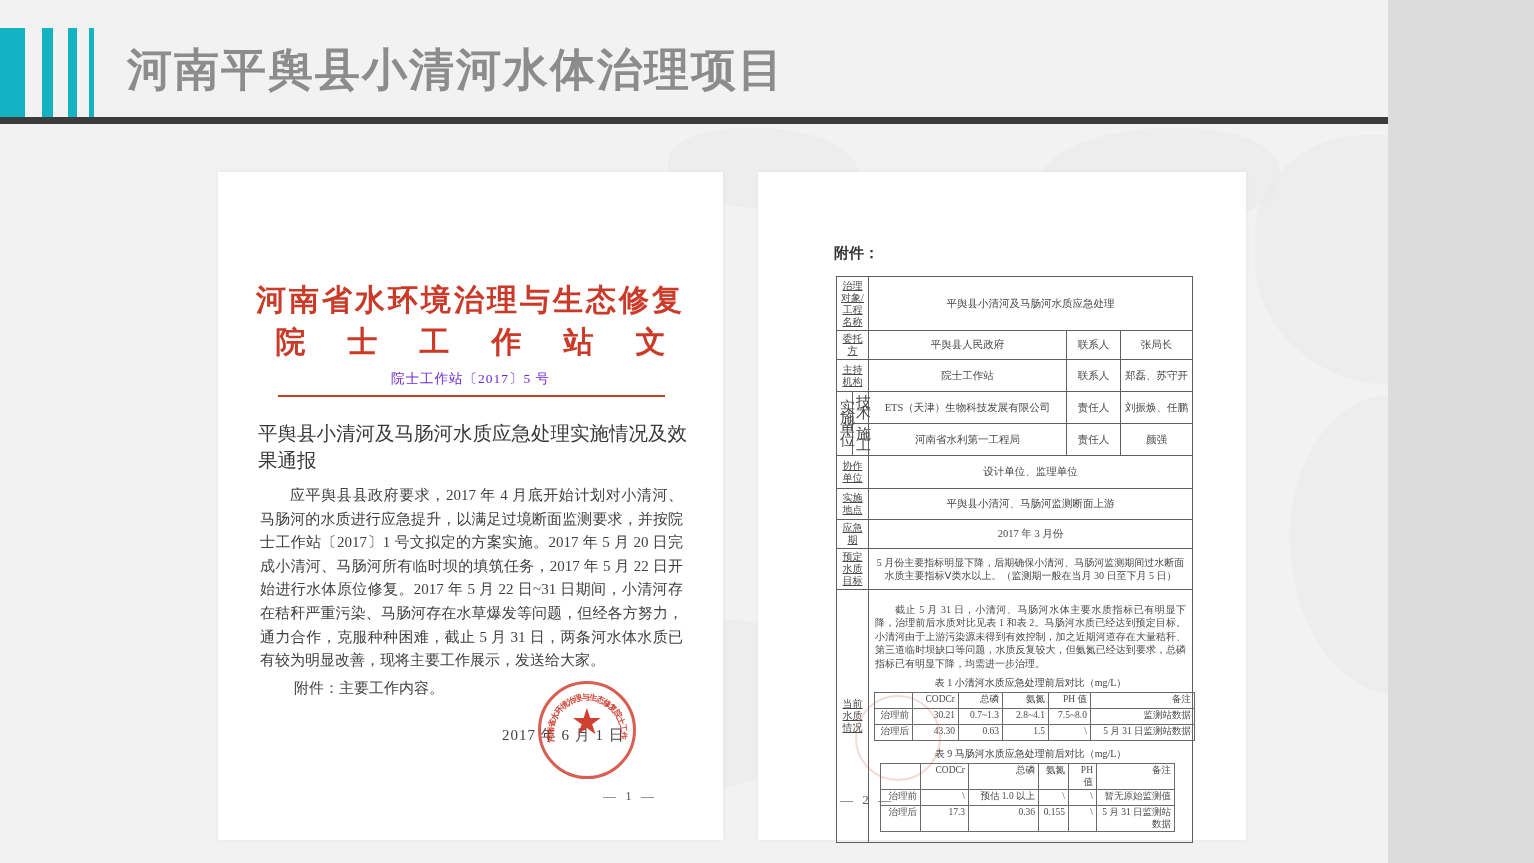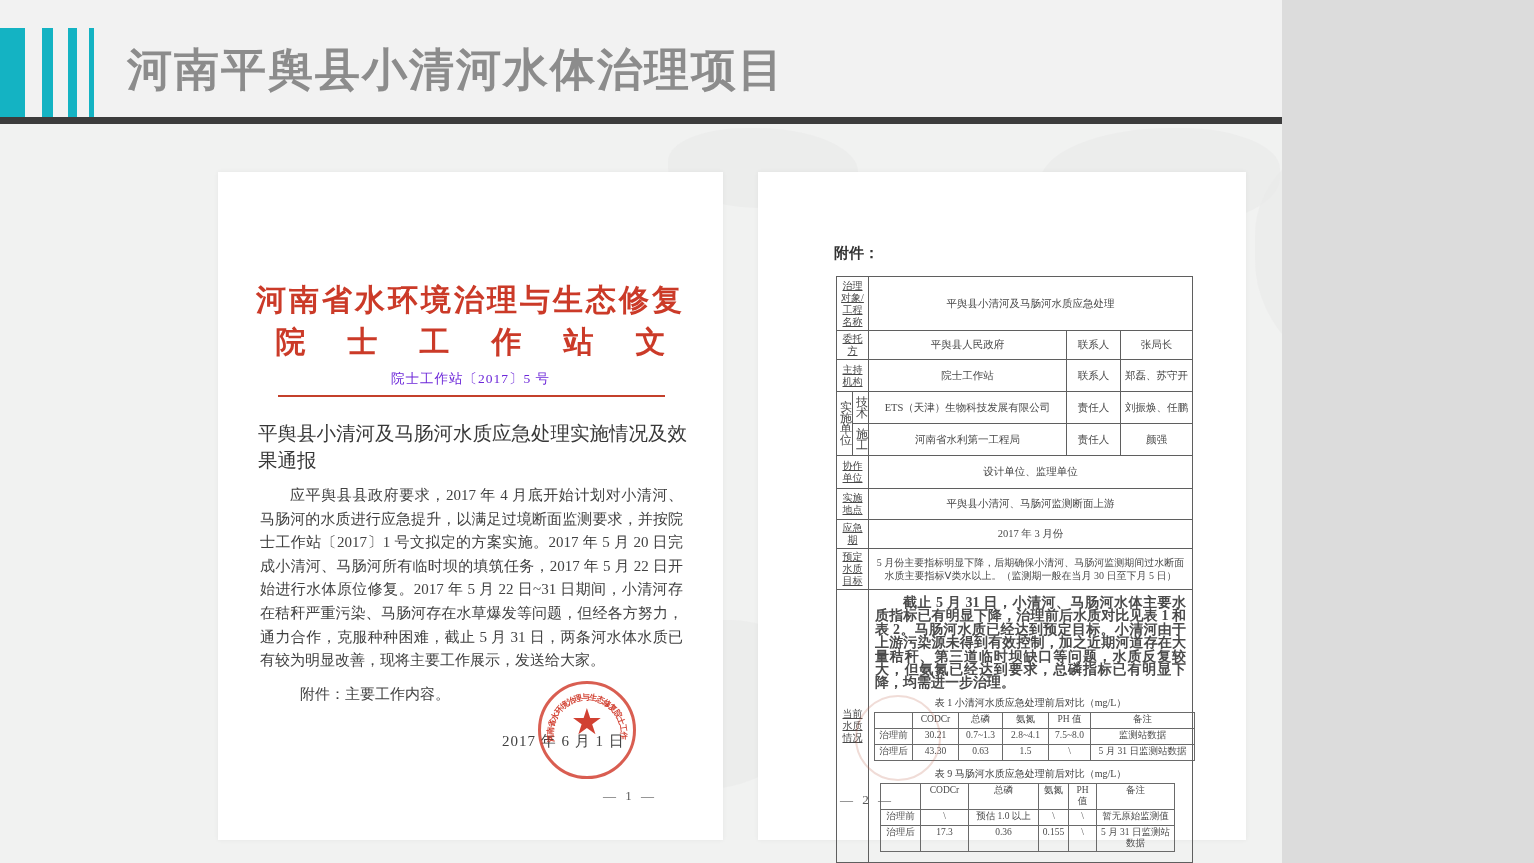--- a/index.html
+++ b/index.html
@@ -1,18 +1,18 @@
 <!DOCTYPE html>
 <html><head>
 <meta charset="utf-8">
 <title>slide</title>
 <style>
   html,body { margin:0; padding:0; background:#dcdcdc; }
   .slide {
-    position:relative; width:1282px; height:863px; overflow:hidden;
+    position:relative; width:1388px; height:863px; overflow:hidden;
     background:#f1f2f1; font-family:"Liberation Serif", serif; color:#414141;
   }
   
   .header { position:absolute; left:0; top:0; width:100%; height:117px; background:#f2f2f2; z-index:5; }
   .bar { position:absolute; top:28px; height:89px; background:#14b3c3; }
   .bar1 { left:0;  width:25px; }
   .bar2 { left:42px; width:11px; }
   .bar3 { left:68px; width:9px; }
   .bar4 { left:89px; width:5px; }
   .slide-title {
@@ -43,21 +43,21 @@
     color:#cb3a28; font-size:30px; font-weight:bold; letter-spacing:42px; text-indent:42px; white-space:nowrap;
   }
   .docnum { position:absolute; top:198px; left:0; width:100%; text-align:center; font-size:13.5px; color:#6d28d9; letter-spacing:1px; }
   .red-rule { position:absolute; top:223px; left:60px; right:58px; height:2px; background:#c4402b; }
   .doc-heading {
     position:absolute; top:248px; left:40px; right:32px; 
     font-size:19.5px; font-weight:normal; color:#383838; line-height:27px;
   }
   .textblock { position:absolute; top:312px; left:42px; right:40px; font-size:15px; line-height:23.6px; color:#414141; }
   .body-p { margin:0; text-align:justify; text-indent:2em; }
-  .attach-p { margin:10px; text-indent:2em; }
+  .attach-p { margin:4px; text-indent:2em; }
   .date-line { margin-top:24px; padding-left:242px; letter-spacing:1px; }
   .pagenum { position:absolute; font-size:13px; color:#5a5a5a; letter-spacing:3px; white-space:nowrap; }
   .pagenum-1 { left:352px; top:616px; width:120px; text-align:center; }
   .pagenum-2 { left:82px; top:620px; }
   
   .seal {
     position:absolute; left:320px; top:509px; width:92px; height:92px; border-radius:50%;
     border:3px solid rgba(206,49,33,.85); z-index:4; opacity:.92;
   }
   .seal-svg { position:absolute; left:0; top:0; width:92px; height:92px; }
@@ -66,34 +66,34 @@
   .ghost-seal {
     position:absolute; left:97px; top:523px; width:82px; height:82px; border-radius:50%;
     border:2px solid rgba(186,94,74,.22); z-index:1;
   }
   
   .attach-label { position:absolute; top:72px; left:76px; font-size:15px; font-weight:bold; color:#333; }
   table { border-collapse:collapse; }
   .info-table { position:absolute; top:104px; left:78px; width:356px; table-layout:fixed; font-size:10.5px; color:#484848; }
   .info-table td { border:1px solid #5f5f5f; text-align:center; vertical-align:middle; padding:2px 3px; }
   .hd { font-size:10px; line-height:12px; padding:2px 2px;text-decoration:underline; }
-  .cell-v { font-size:12px; line-height:11px; padding:2px 1px; }
+  .cell-v { font-size:15px; line-height:11px; padding:2px 1px; }
   .r1 td { height:49px; }
   .r2 td { height:24px; }
   .r3 td, .r4 td, .r5 td { height:27px; }
   .r6 td { height:28px; }
   .r7 td { height:26px; }
   .r8 td { height:22px; }
   .r9 td { height:30px; }
   .small-val { font-size:10px; line-height:13px; padding:2px 6px; }
   .bigcell { text-align:left !important; vertical-align:top; padding:4px 5px !important; }
-  .narrative { margin:2px 1px 6px; font-size:14px; line-height:13.4px; text-align:justify; text-indent:2em; color:#4a4a4a;font-weight:bold; }
+  .narrative { margin:9px 1px 6px; font-size:10px; line-height:13.4px; text-align:justify; text-indent:2em; color:#4a4a4a; }
   .tbl-caption { text-align:center; font-size:10px; color:#3f3f3f; margin:2px 0 2px; }
   .mini { margin:0 auto 6px; font-size:9.5px; color:#4a4a4a; table-layout:fixed; }
-  .mini td { border:1px solid #6a6a6a; padding:1px 3px; text-align:center; vertical-align:top; height:13px; line-height:11.5px; overflow:hidden; }
+  .mini td { border:1px solid #6a6a6a; padding:1px 3px; text-align:right; vertical-align:top; height:13px; line-height:11.5px; overflow:hidden; }
   .mini1 { width:320px; }
   .mini2 { width:294px; margin-left:6px; }
 </style>
 </head>
 <body>
 
 <div class="slide">
 
   <div class="header">
     <div class="bar bar1"></div>

